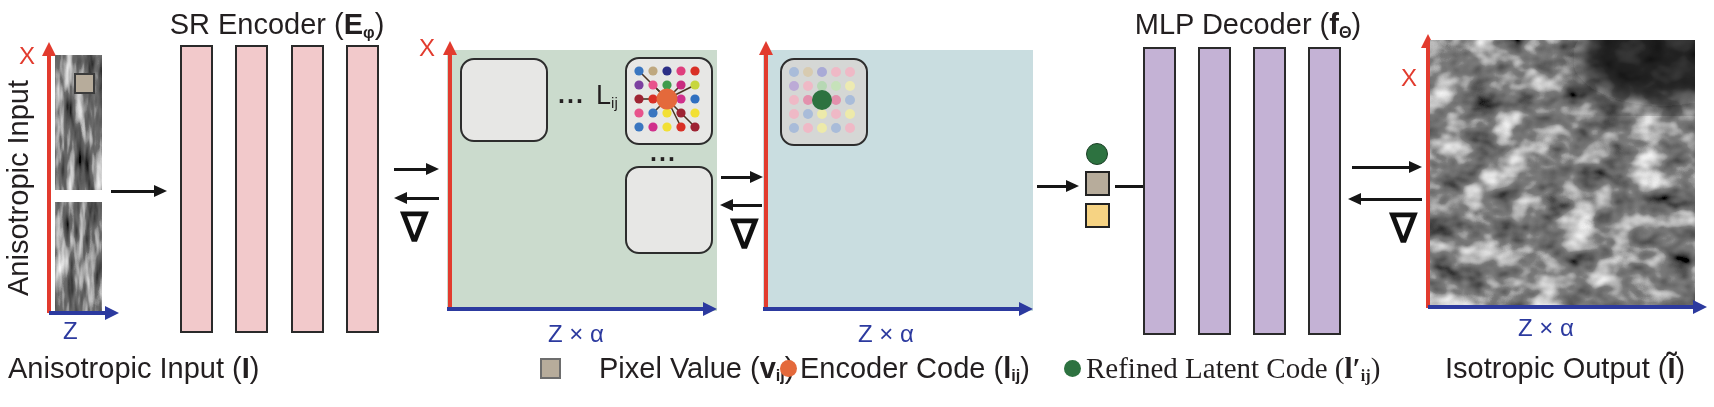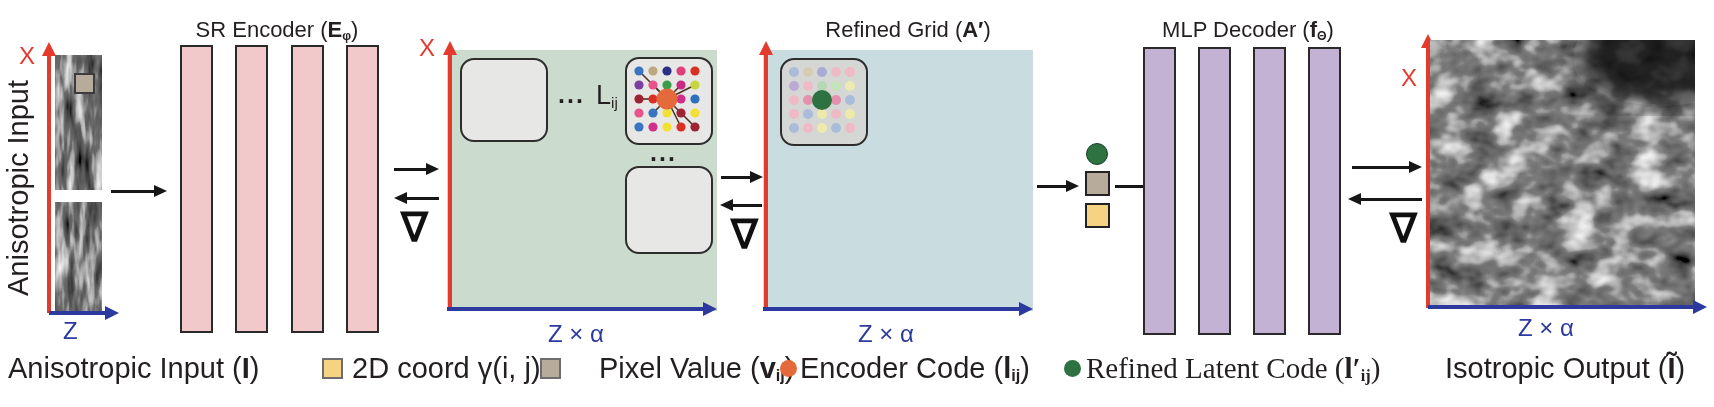--- a/index.html
+++ b/index.html
@@ -4,22 +4,22 @@
 <style>
   html,body{margin:0;padding:0;background:#ffffff;}
   #canvas{
     position:relative;width:1714px;height:407px;background:#fff;
     font-family:"Liberation Sans",sans-serif;color:var(--text,#231f20);
     overflow:hidden;
   }
   .abs{position:absolute;}
 
   
-  .title{position:absolute;top:17px;transform:translateX(-50%);white-space:nowrap;
-         font-size:22px;letter-spacing:0;}
+  .title{position:absolute;top:8px;transform:translateX(-50%);white-space:nowrap;
+         font-size:29px;letter-spacing:0;}
   .title b{font-weight:700;}
   .sub{font-size:0.56em;position:relative;bottom:-0.24em;line-height:0;}
 
   
   .vaxis{position:absolute;width:4px;background:var(--red_axis);}
   .vaxis::before{content:"";position:absolute;top:-12px;left:-5.5px;
     border-left:7.5px solid transparent;border-right:7.5px solid transparent;
     border-bottom:14px solid var(--red_axis);}
   
   .zaxis{position:absolute;height:4px;background:var(--blue_axis);}
@@ -181,23 +181,20 @@
   </div>
 
   <div class="dots-ellipsis" style="left:650px;top:138px;">...</div>
 
   <div class="cell" style="left:625px;top:166px;width:84px;height:84px;"></div>
 
   <div class="harrow right" style="left:721px;top:176px;width:30px;"></div>
   <div class="harrow left" style="left:732px;top:204px;width:30px;"></div>
   <div class="nabla" style="left:731px;top:214px;">∇</div>
 
-  <div class="title" style="left:908px;">
-    <span>Refined Grid (</span><b><span>A′</span><span class="sub"></span></b><span>)</span>
-  </div>
 
   <div id="refined-box" class="gridbox" style="left:763px;top:50px;"></div>
 
   <div class="vaxis" style="left:764px;top:53px;height:258px;"></div>
   <div class="zaxis" style="left:763px;top:307px;width:258px;"></div>
   <div class="axis-label blue" style="left:858px;top:320px;">Z × α</div>
 
   <div class="cell darker" style="left:780px;top:58px;width:84px;height:84px;">
     <svg id="refined-dots" width="80" height="80" style="display:block;margin:0;">
         <circle cx="12" cy="12" r="5" fill="#a9bcd9"></circle>
@@ -273,24 +270,20 @@
     <ellipse cx="232" cy="18" rx="90" ry="48" fill="#0c0c0c" opacity="0.8" filter="url(#softblur)"></ellipse>
   </svg>
 
   <div class="zaxis" style="left:1428px;top:305px;width:267px;"></div>
   <div class="axis-label blue" style="left:1518px;top:314px;">Z × α</div>
 
   <div class="legend-item" style="left:8px;">
     <span><span>Anisotropic Input (</span><b>I</b><span>)</span></span>
   </div>
 
-  <div class="legend-item" style="left:322px;">
-    <span class="lsw sq22" style="background:var(--coord_yellow);margin-right:9px;"></span>
-    <span>2D coord γ(i, j)</span>
-  </div>
 
   <div class="legend-item" style="left:540px;gap:24px;">
     <span class="lsw sq22" style="background:var(--pixel_gray);margin-right:14px;"></span>
     <span><span>Pixel Value (</span><b><span>v</span><span class="sub">ij</span></b><span>)</span></span>
   </div>
 
   <div class="legend-item" style="left:780px;">
     <span class="lsw dot17" style="background:var(--latent_orange);margin-right:3px;"></span>
     <span><span>Encoder Code  (</span><b><span>l</span><span class="sub">ij</span></b><span>)</span></span>
   </div>

